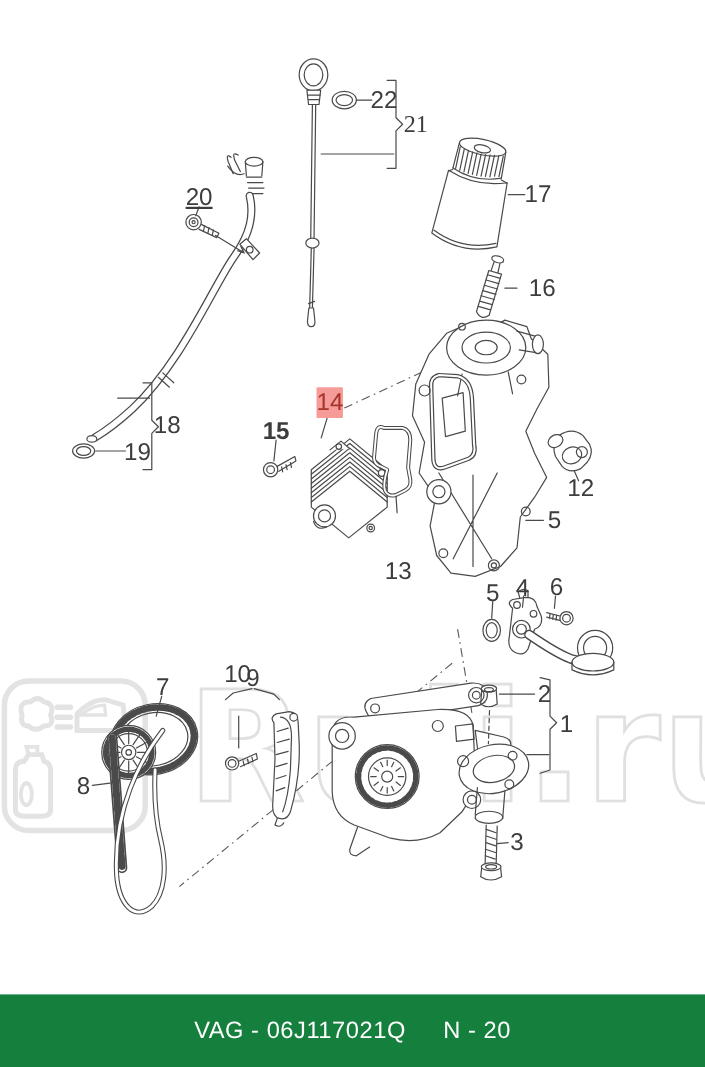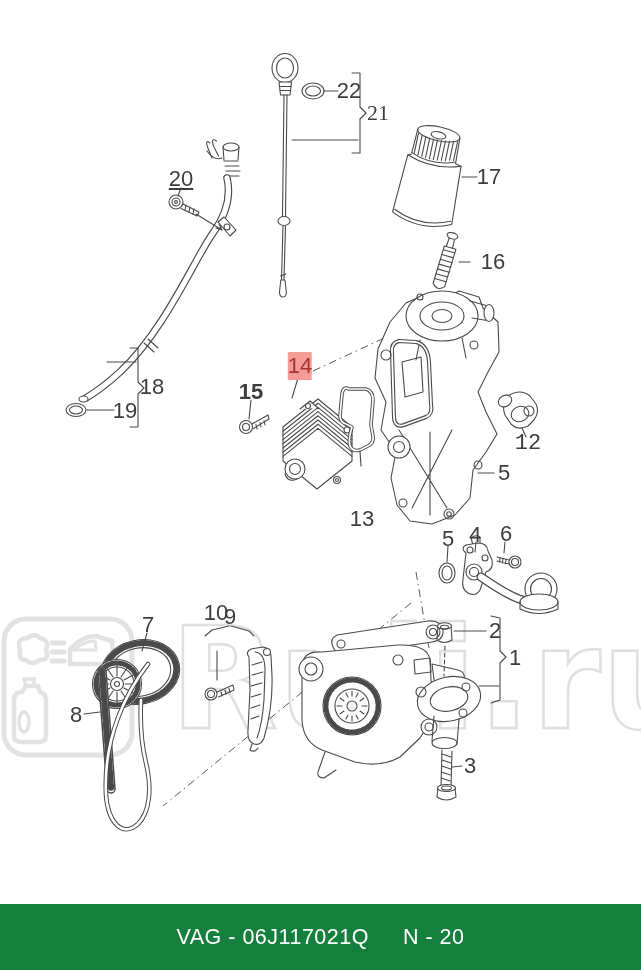--- a/index.html
+++ b/index.html
@@ -287,21 +287,21 @@
       <div class="part-label" style="left: 495px; top: 631px;">2</div>
       <div class="part-label" style="left: 470px; top: 766px;">3</div>
       <div class="part-label" style="left: 475px; top: 535px;">4</div>
       <div class="part-label" style="left: 448px; top: 539px;">5</div>
       <div class="part-label" style="left: 506px; top: 534px;">6</div>
       <div class="part-label" style="left: 148px; top: 625px;">7</div>
       <div class="part-label" style="left: 76px; top: 715px;">8</div>
       <div class="part-label" style="left: 230px; top: 617px;">9</div>
       <div class="part-label" style="left: 216px; top: 613px;">10</div>
       <div class="part-label" style="left: 504px; top: 473px;">5</div>
-      <div class="part-label" style="left: 528px; top: 444px; font-family: Liberation Mono, monospace;">12</div>
+      <div class="part-label" style="left: 528px; top: 444px;">12</div>
       <div class="part-label" style="left: 362px; top: 473px; margin-top: 46px;">13</div>
       <div class="part-label highlighted" style="left: 300px; top: 366px; background: rgb(245, 156, 153); color: rgb(168, 52, 44);">14</div>
       <div class="part-label" style="left: 251px; top: 392px; font-weight: bold;">15</div>
       <div class="part-label" style="left: 480px; top: 262px; margin-left: 13px;">16</div>
       <div class="part-label" style="left: 489px; top: 177px;">17</div>
       <div class="part-label" style="left: 152px; top: 387px;">18</div>
       <div class="part-label" style="left: 125px; top: 411px;">19</div>
       <div class="part-label" style="left: 181px; top: 179px; text-decoration: underline;">20</div>
       <div class="part-label" style="left: 378px; top: 113px; font-family: Liberation Serif, serif;">21</div>
       <div class="part-label" style="left: 349px; top: 91px;">22</div>

